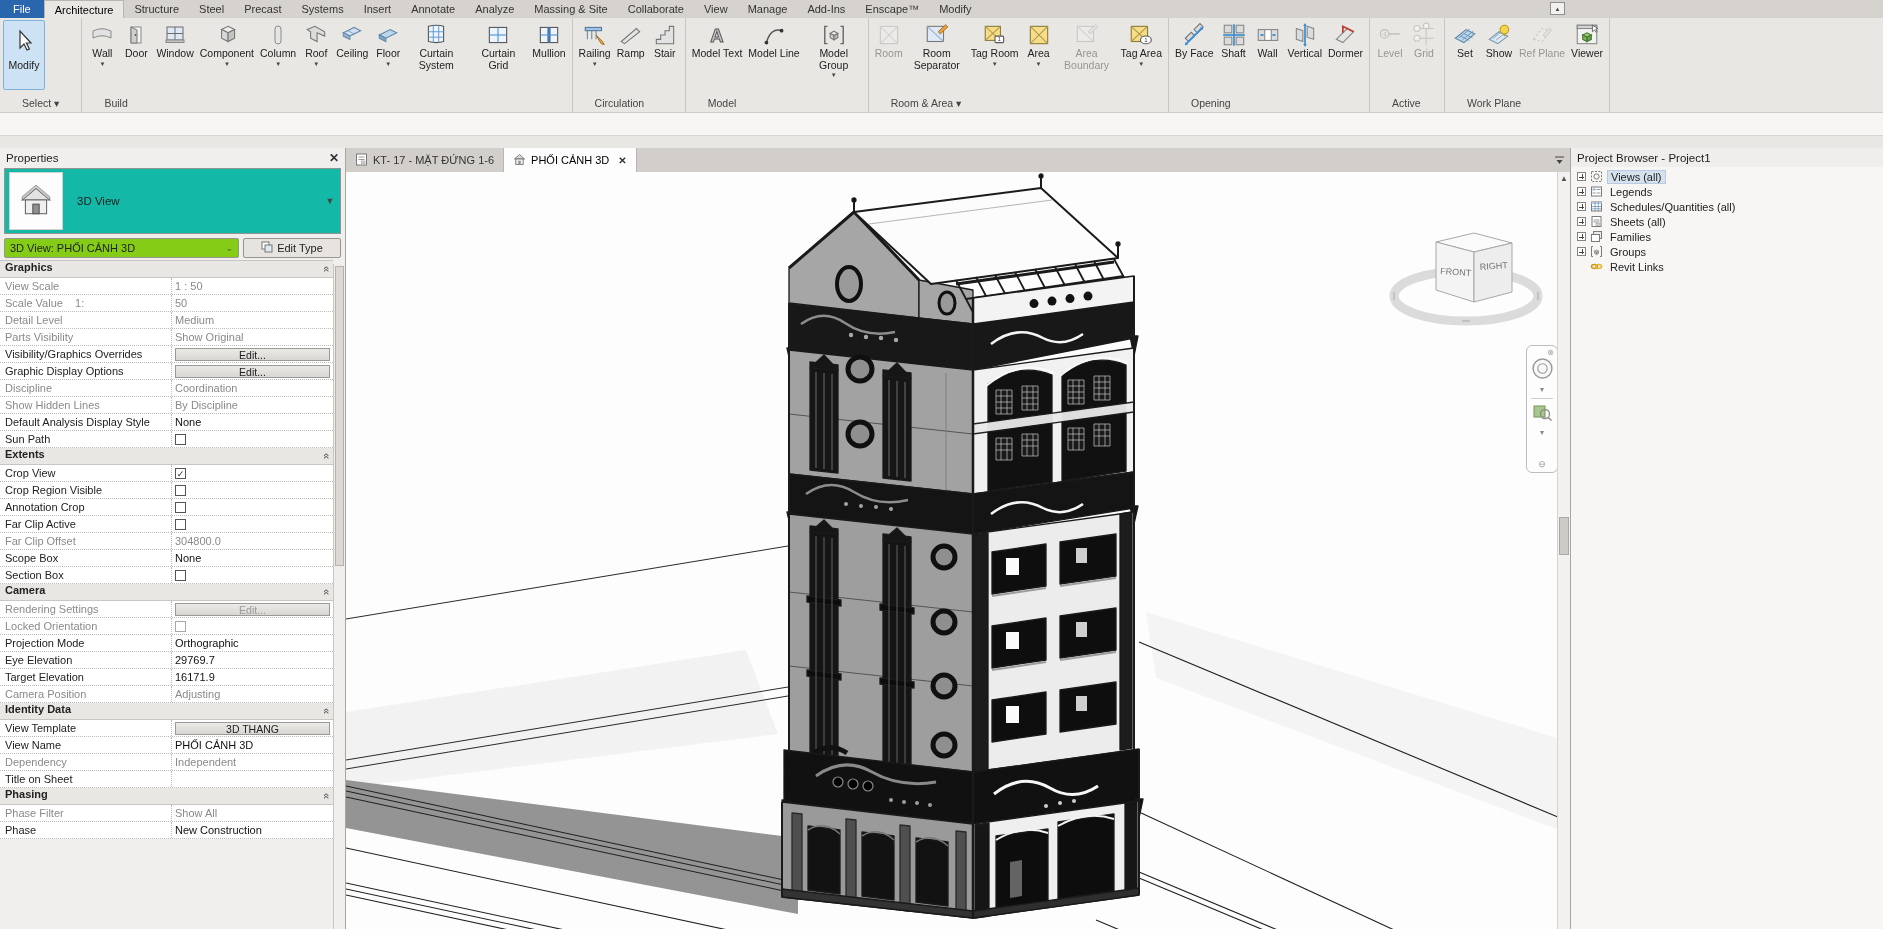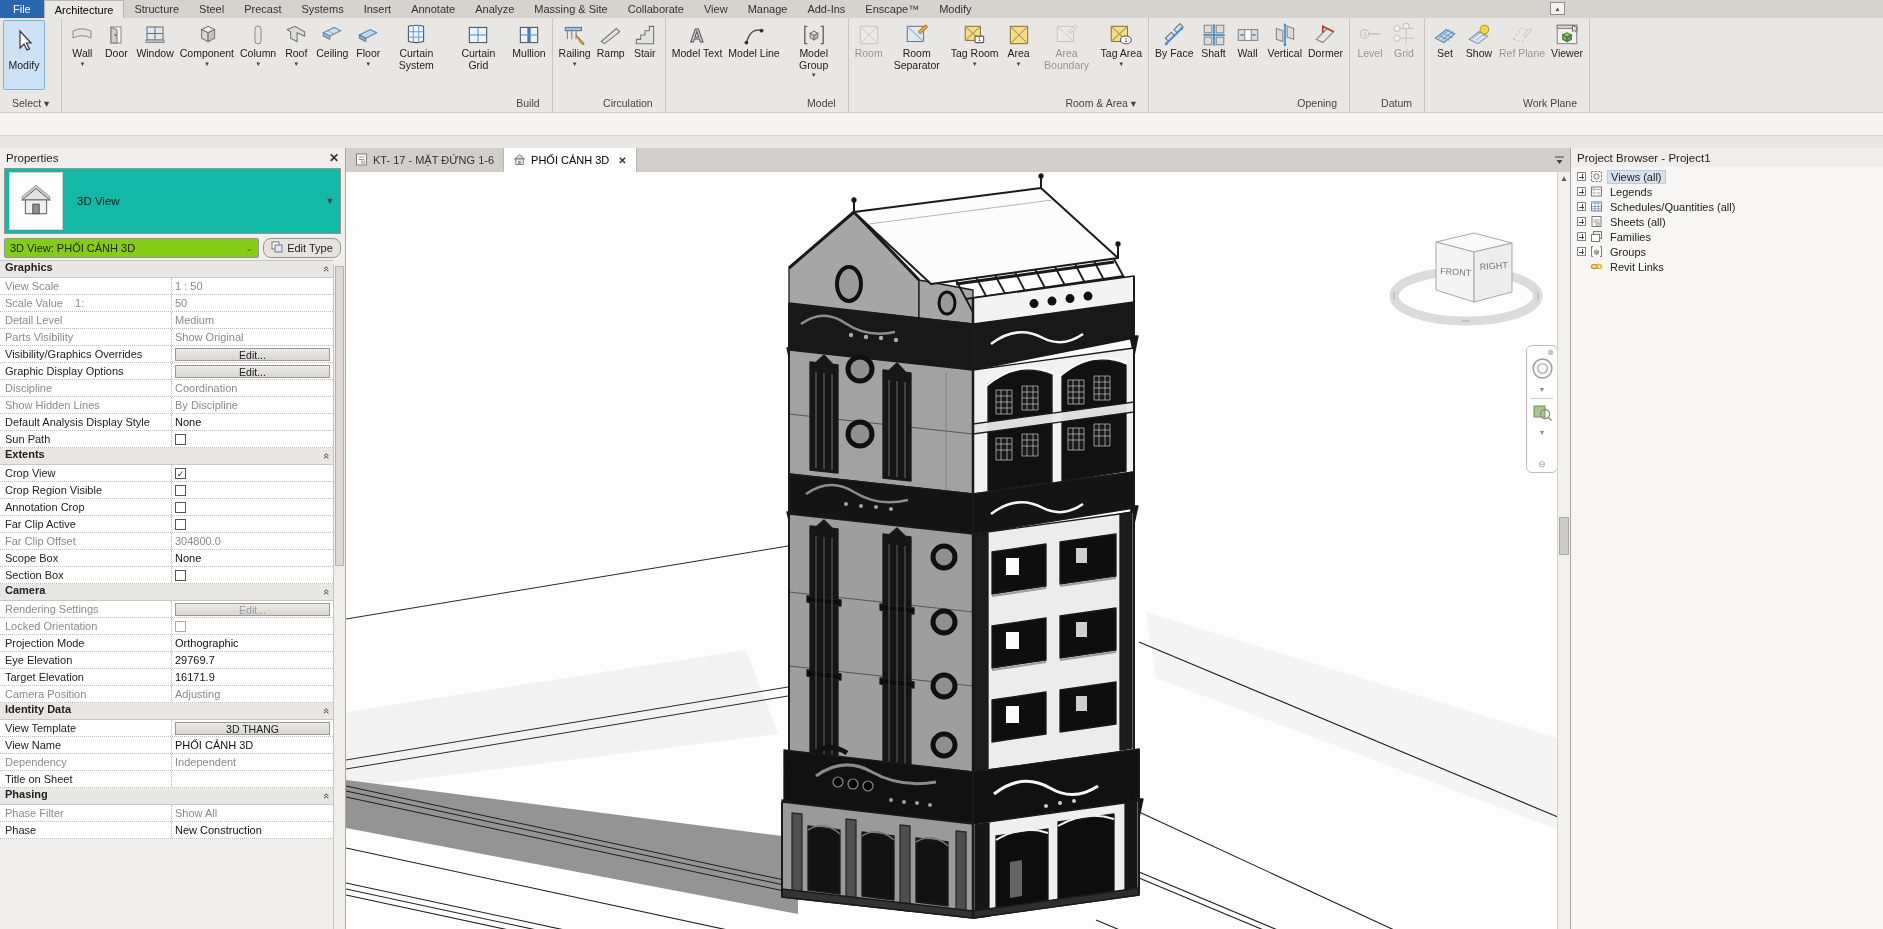--- a/index.html
+++ b/index.html
@@ -10,21 +10,21 @@
   .tabrow{position:absolute;left:0;top:0;width:100%;height:18px;background:#d6d3ce;display:flex;align-items:stretch}
   .file-tab{background:#2966ad;color:#fff;font-size:11px;padding:0 13px;display:flex;align-items:center}
   .rtab{font-size:11px;color:#333;padding:0 10px;display:flex;align-items:center;white-space:nowrap}
   .rtab.active{background:#e9e7e3;color:#000;border:1px solid #b9b6b1;border-bottom:none}
   .ribbon-toggle{position:absolute;right:318px;top:2px;width:15px;height:13px;border:1px solid #8f8f8f;background:#f2f1ef;font-size:7px;line-height:11px;text-align:center;color:#444}
 
   
   .ribbon{position:absolute;left:0;top:18px;width:100%;height:95px;background:#e9e7e3;display:flex;border-bottom:1px solid #cfccc7}
   .rpanel{display:flex;flex-direction:column;border-right:1px solid #c9c6c1;height:100%}
   .rbuttons{flex:1;display:flex;align-items:flex-start;padding:2px 3px 0 3px}
-  .rpanel-label{height:16px;font-size:10.5px;color:#444;text-align:right;line-height:15px;white-space:nowrap;padding:0 12px}
+  .rpanel-label{height:16px;font-size:10.5px;color:#444;text-align:left;line-height:15px;white-space:nowrap;padding:0 22px}
   .rbtn{display:flex;flex-direction:column;align-items:center;min-width:34px;padding:1px 3px 0 3px;height:76px;cursor:default}
   .rbtn .ricon{height:27px;display:flex;align-items:center;justify-content:center}
   .rlabel{font-size:10.5px;color:#222;text-align:center;line-height:1.1;max-width:56px}
   .rmenu{font-size:6px;color:#444;line-height:6px;margin-top:1px}
   .rbtn.disabled{opacity:.42;filter:grayscale(.8)}
   .modify-btn{background:#cde2f4;border:1px solid #7fb2d9;border-radius:2px;width:42px;height:70px;justify-content:flex-start;padding-top:6px}
   .modify-btn .rlabel{margin-top:6px}
 
   
   .gapstrip{position:absolute;left:0;top:113px;width:100%;height:23px;background:#f6f5f3;border-bottom:1px solid #d8d5d0}
@@ -36,21 +36,21 @@
   .props{width:346px;height:100%;background:#f0efed;border-right:1px solid #a9a6a1;position:relative;font-size:11px}
   .props-title{height:20px;display:flex;align-items:center;justify-content:space-between;padding:0 6px;font-size:11.5px;color:#222}
   .props-close{color:#333;font-size:12px;font-weight:bold;cursor:default}
   .type-selector{margin:0 4px;height:66px;background:#14b8a6;border:1px solid #969390;display:flex;align-items:center}
   .ts-icon{width:54px;height:58px;display:flex;align-items:center;justify-content:center;margin-left:4px;border:1px solid #d5d3d0;background:#fdfdfd}
   .ts-label{flex:1;padding-left:14px;font-size:11.5px;color:#222}
   .ts-arrow{width:20px;text-align:center;color:#444;font-size:9px}
   .selector-row{margin:4px 4px 2px 4px;display:flex;gap:4px}
   .inst-combo{flex:1;height:20px;background:#84cc16;border:1px solid #969390;border-radius:2px;display:flex;align-items:center;padding:0 5px;font-size:11px;color:#222}
   .inst-combo .cc{margin-left:auto;color:#555;font-size:9px}
-  .edit-type-btn{width:78px;height:20px;display:flex;align-items:center;gap:4px;justify-content:center;background:#e7e4e0;border:1px solid #989590;border-radius:8px;font-size:11px;color:#222}
+  .edit-type-btn{width:98px;height:20px;display:flex;align-items:center;gap:4px;justify-content:center;background:#e7e4e0;border:1px solid #989590;border-radius:2px;font-size:11px;color:#222}
   .pgrid{margin:2px 12px 0 0;border-top:1px solid #c9c6c2}
   .psec{height:17px;background:#e9e7e4;display:flex;justify-content:space-between;padding:0 5px;font-weight:bold;font-size:11px;color:#222;border-bottom:1px solid #c9c6c2}
   .chev{display:inline-block;transform:rotate(90deg);font-size:11px;color:#444;font-weight:normal}
   .prow{height:17px;display:flex;background:#fff;border-bottom:1px dotted #bdbbb8}
   .pl{width:172px;padding:1px 0 0 5px;border-right:1px dotted #bdbbb8;white-space:nowrap;overflow:hidden;color:#222;line-height:15px}
   .pv{flex:1;display:flex;align-items:center;padding:0 3px;color:#111}
   .ro{color:#8a8a8a}
   .pvt{white-space:nowrap;overflow:hidden}
   .pbtn{flex:1;height:13px;background:linear-gradient(#eceae7,#d9d6d2);border:1px solid #999;font-size:10.5px;text-align:center;line-height:12px;color:#222}
   .pbtn.dis{color:#9a9a9a}
@@ -478,21 +478,21 @@
                 <circle cx="5.5" cy="15" r="2.8" fill="#fff" stroke="#999"></circle>
                 <circle cx="14" cy="3.6" r="2.6" fill="#fff" stroke="#999"></circle>
                 <line x1="8.3" y1="6" x2="21" y2="6" stroke="#999"></line>
                 <line x1="8.3" y1="15" x2="21" y2="15" stroke="#999"></line>
                 <line x1="14" y1="6.3" x2="14" y2="21" stroke="#999"></line>
               </svg>
             </span>
             <span class="rlabel">Grid</span>
           </div>
       </div>
-      <div class="rpanel-label">Datum</div>
+      <div class="rpanel-label">Active</div>
     </div>
 
     <div class="rpanel">
       <div class="rbuttons">
         <div class="rbtn">
             <span class="ricon">
               <svg width="26" height="26" viewBox="0 0 24 24">
                 <path d="M3 15 L13 7 L21 11 L11 19 Z" fill="#bcd6ec" stroke="#5b88ab"></path>
                 <path d="M6.3 14.7 L16.3 6.7 M9.6 16.4 L19.6 8.4 M8 13 L16 17 M11 10.7 L19 14.7" stroke="#5b88ab" stroke-width=".7"></path>
               </svg>

